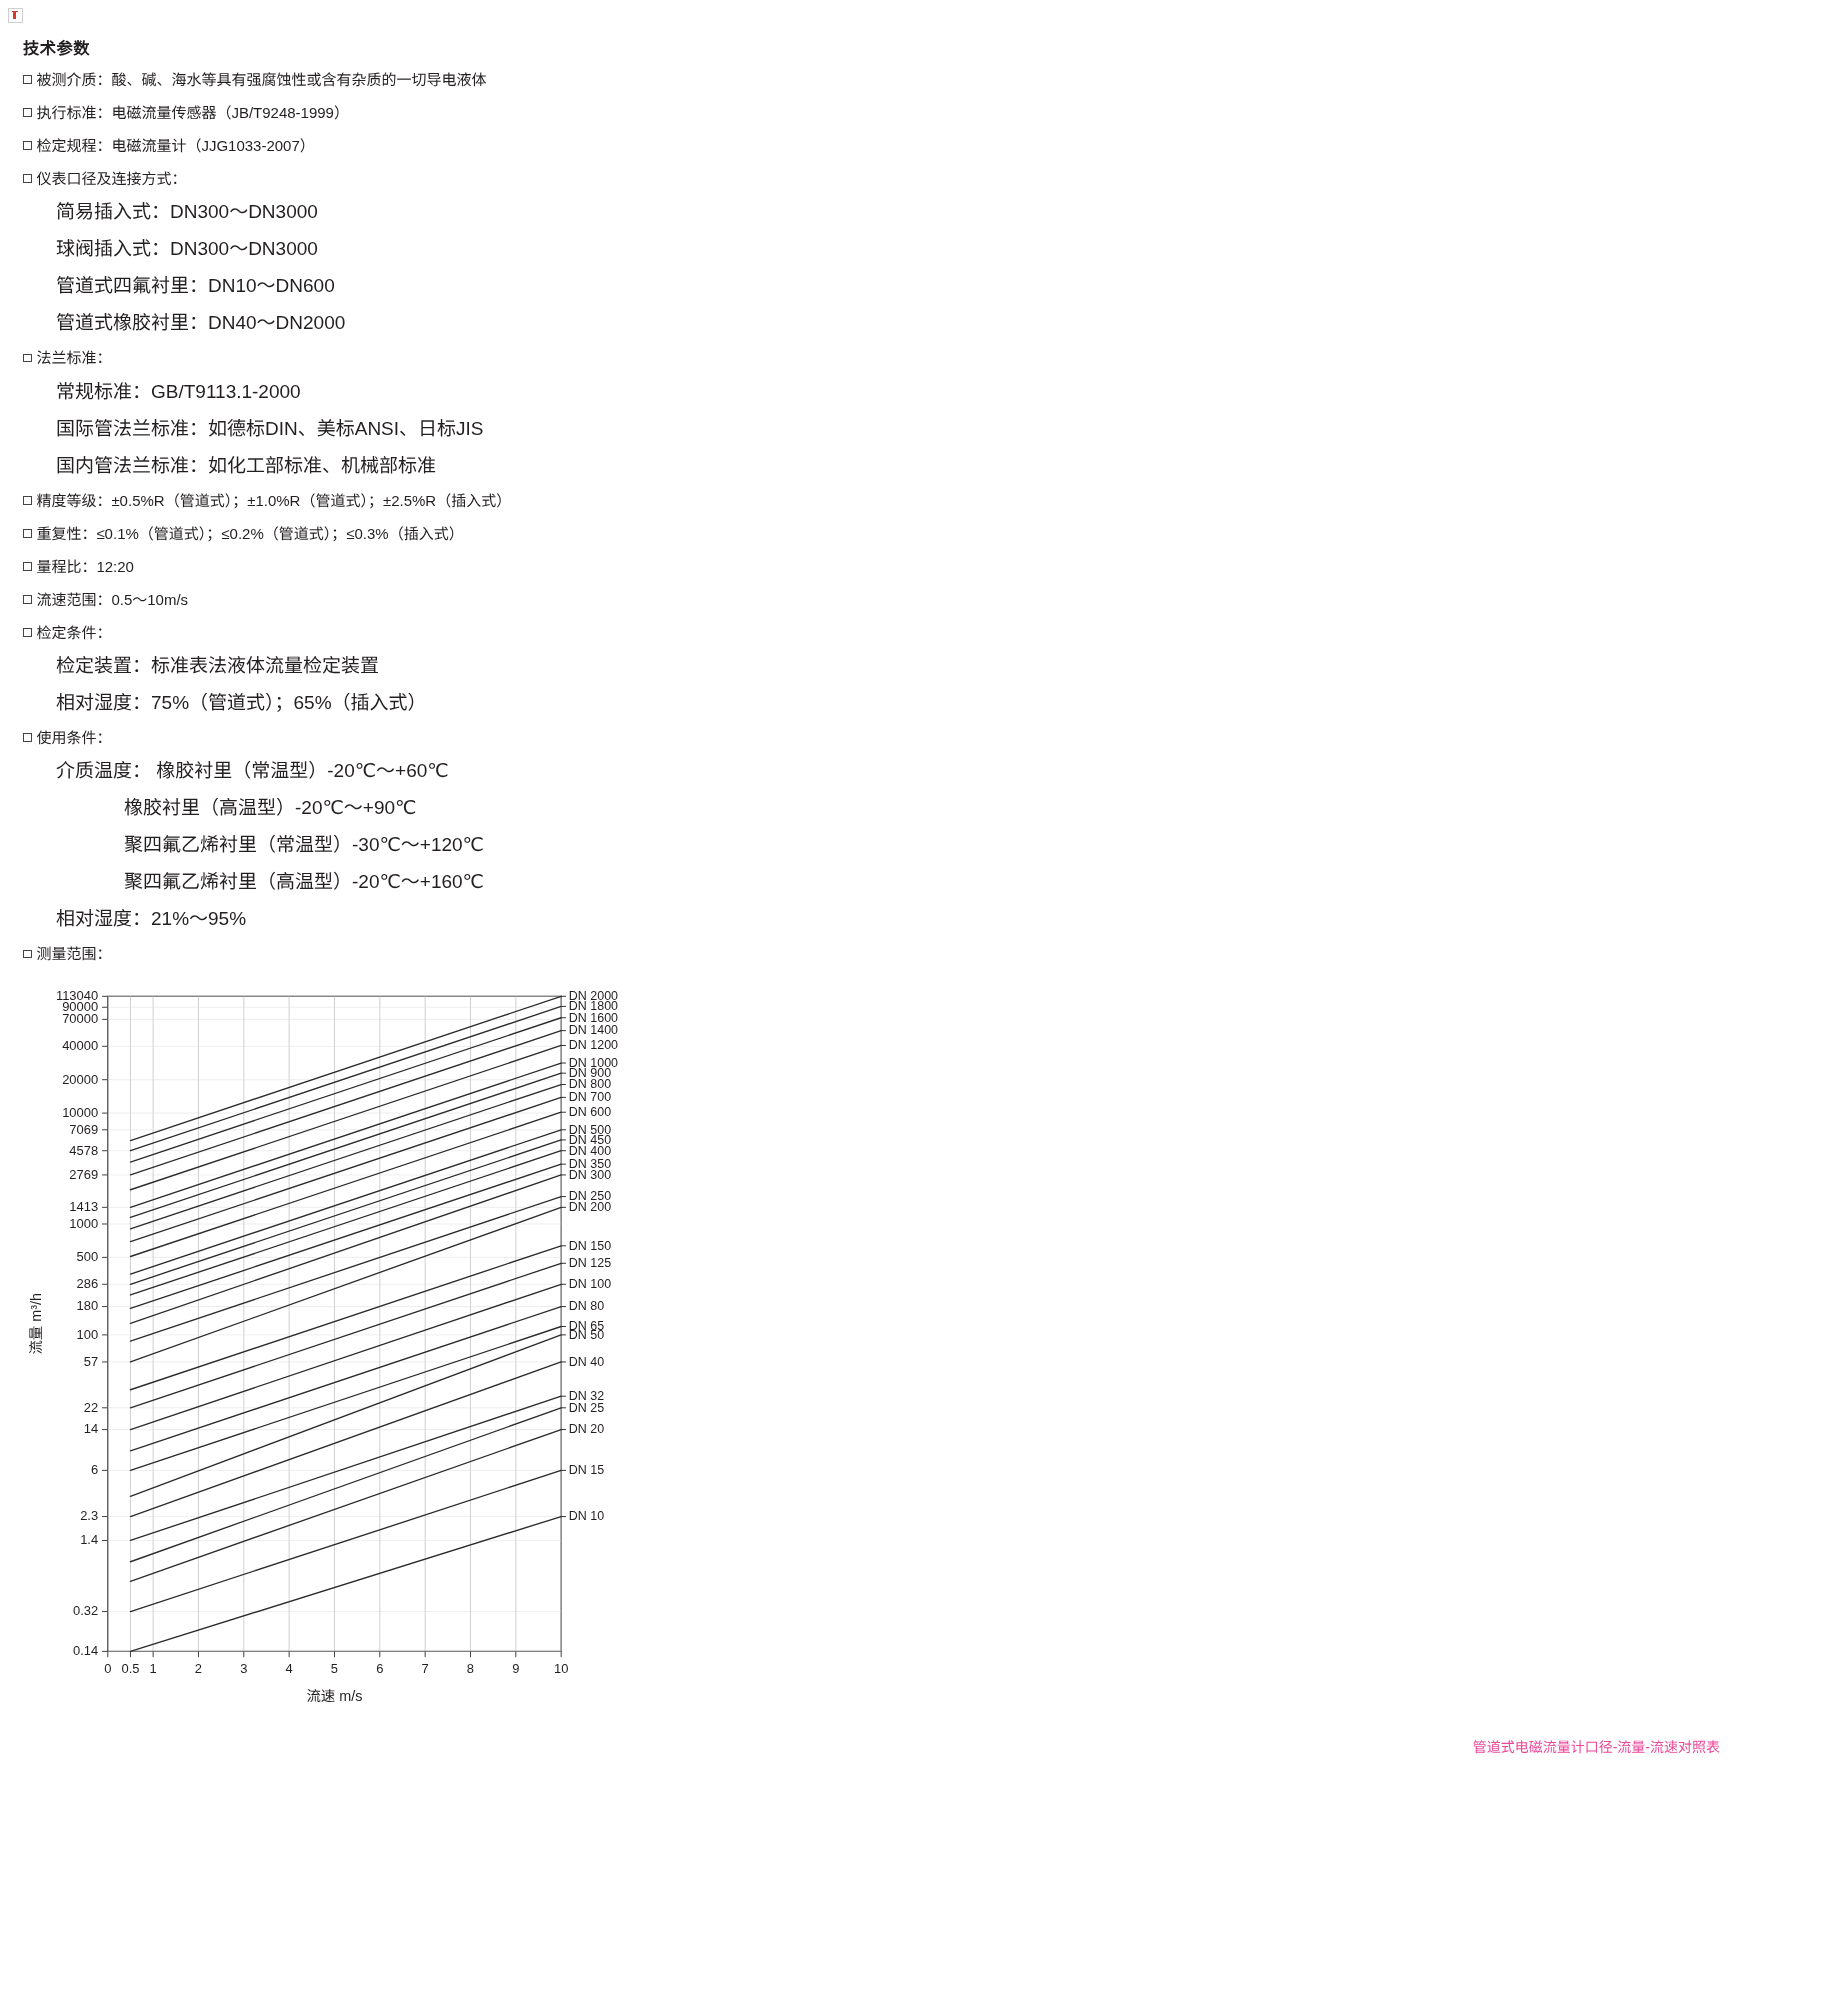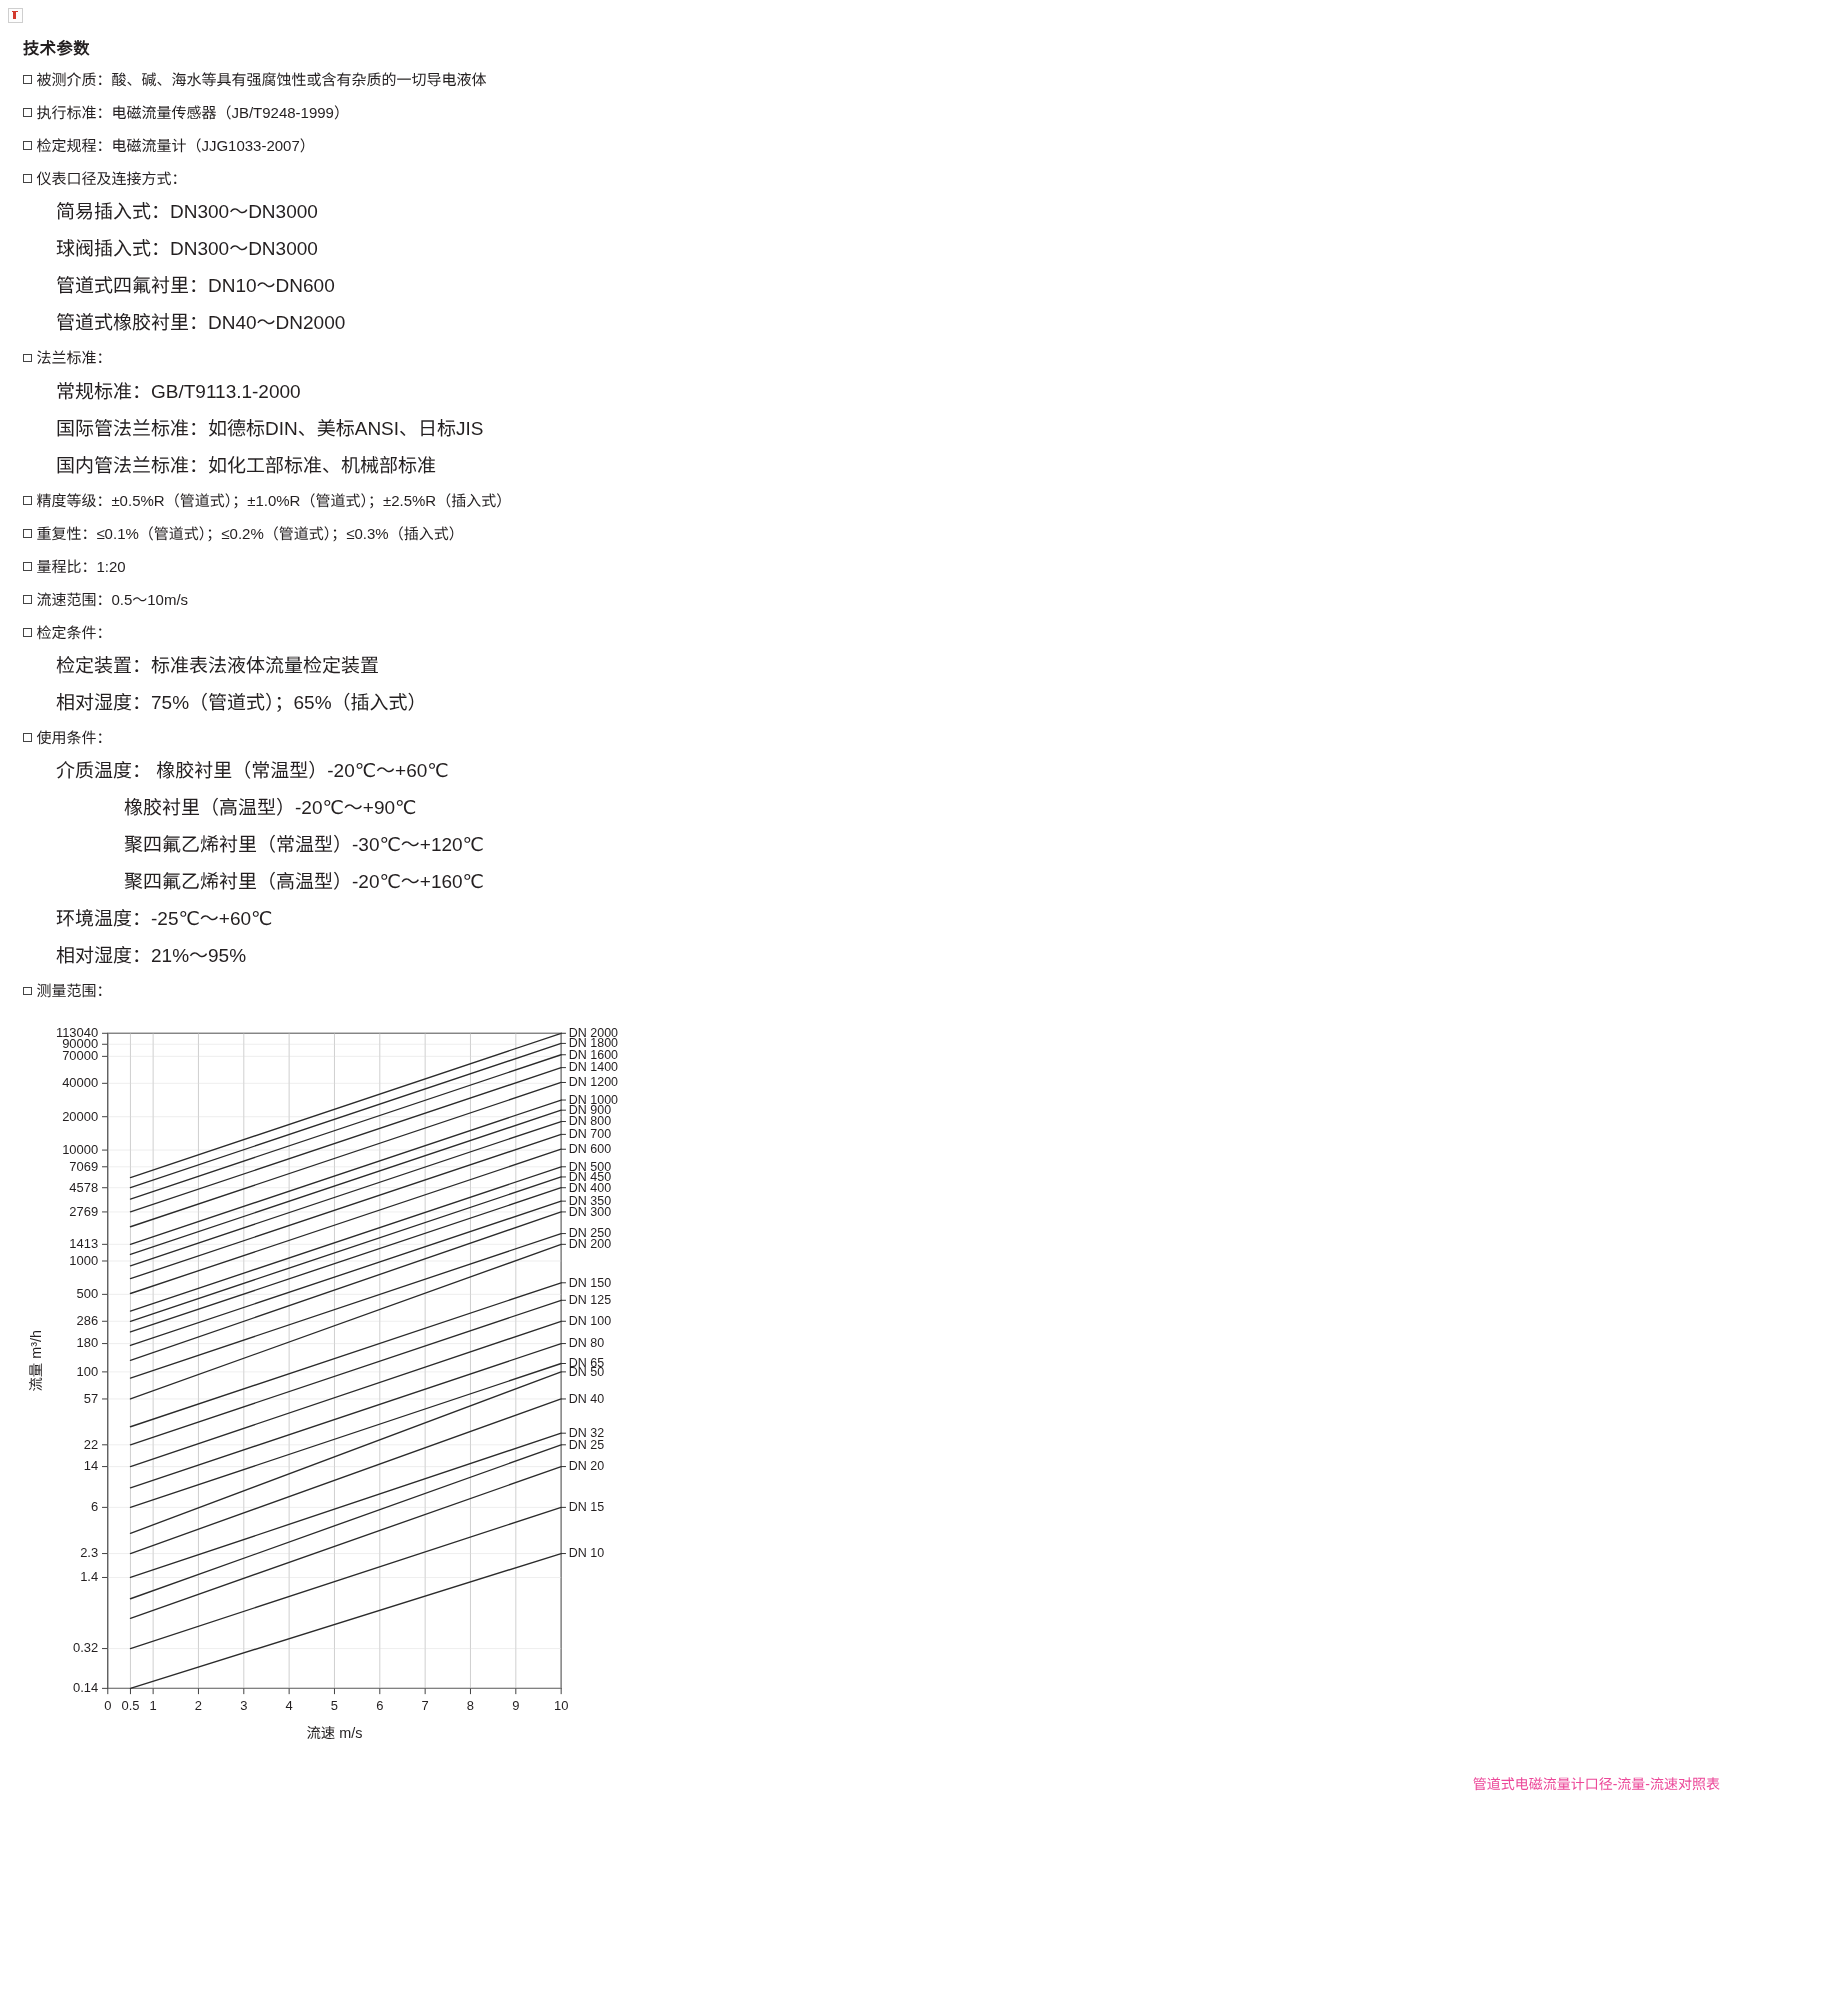--- a/index.html
+++ b/index.html
@@ -134,40 +134,39 @@
         <li class="sub-item">国内管法兰标准：如化工部标准、机械部标准</li>
       </ul>
     </li>
     <li class="spec-item">
       <span class="bullet"></span><span>精度等级：±0.5%R（管道式）；±1.0%R（管道式）；±2.5%R（插入式）</span>
     </li>
     <li class="spec-item">
       <span class="bullet"></span><span>重复性：≤0.1%（管道式）；≤0.2%（管道式）；≤0.3%（插入式）</span>
     </li>
     <li class="spec-item">
-      <span class="bullet"></span><span>量程比：1:20</span>
+      <span class="bullet"></span><span>量程比：12:20</span>
     </li>
     <li class="spec-item">
       <span class="bullet"></span><span>流速范围：0.5～10m/s</span>
     </li>
     <li class="spec-item">
       <span class="bullet"></span><span>检定条件：</span>
       <ul class="sub-list">
         <li class="sub-item">检定装置：标准表法液体流量检定装置</li>
         <li class="sub-item">相对湿度：75%（管道式）；65%（插入式）</li>
       </ul>
     </li>
     <li class="spec-item">
       <span class="bullet"></span><span>使用条件：</span>
       <ul class="sub-list">
         <li class="sub-item indent-label">介质温度：  橡胶衬里（常温型）-20℃～+60℃</li>
         <li class="sub-item indent2">橡胶衬里（高温型）-20℃～+90℃</li>
         <li class="sub-item indent2">聚四氟乙烯衬里（常温型）-30℃～+120℃</li>
         <li class="sub-item indent2">聚四氟乙烯衬里（高温型）-20℃～+160℃</li>
-        <li class="sub-item">环境温度：-25℃～+60℃</li>
         <li class="sub-item">相对湿度：21%～95%</li>
       </ul>
     </li>
     <li class="spec-item">
       <span class="bullet"></span><span>测量范围：</span>
     </li>
   </ul>
 
   <div class="chart-wrap">
     <svg class="chart-svg" id="chart" width="865" height="730" viewBox="0 0 900 760">

